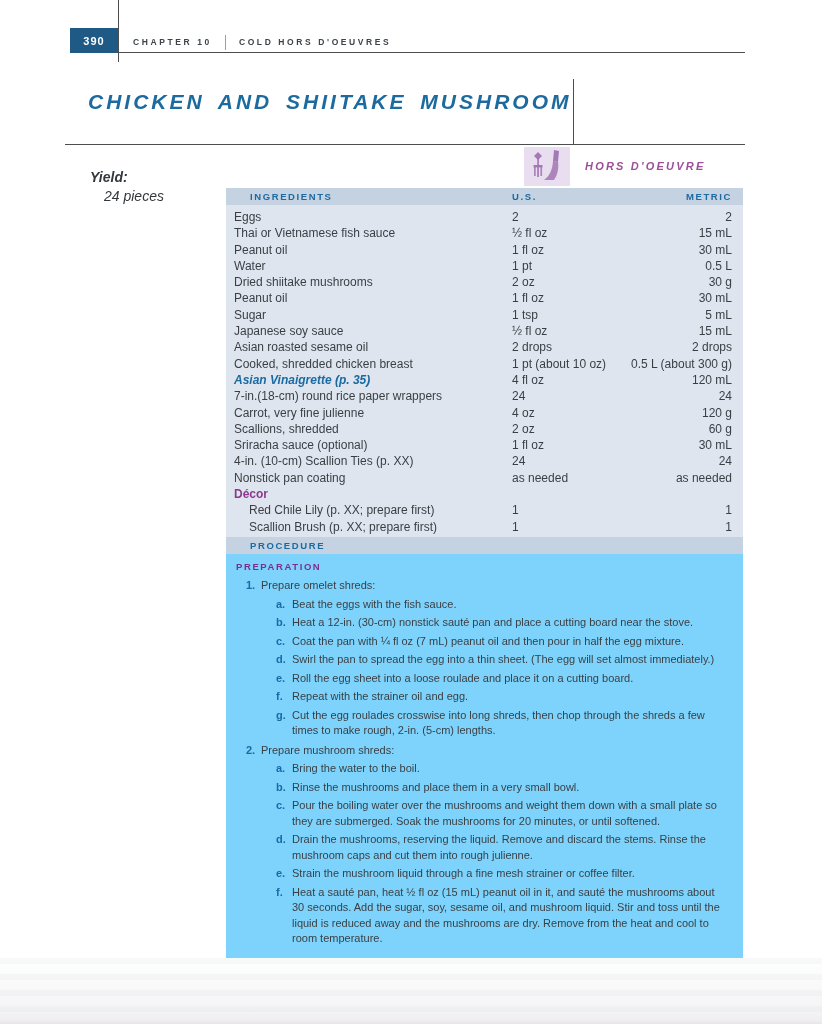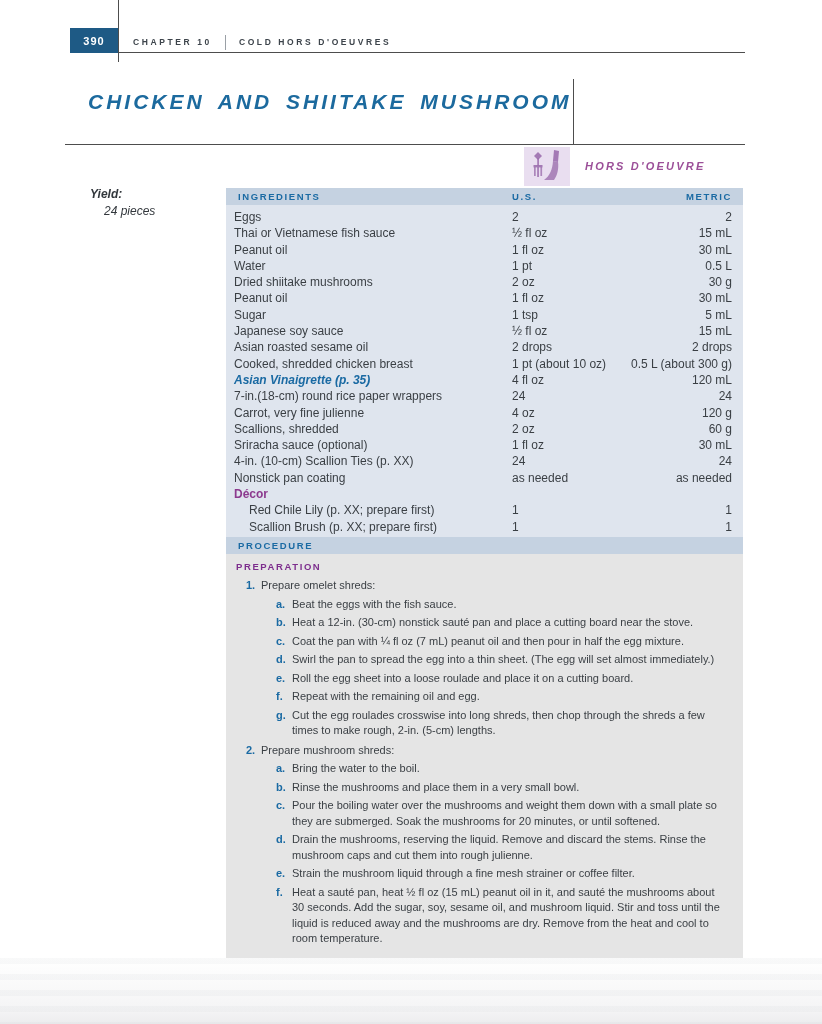--- a/index.html
+++ b/index.html
@@ -43,46 +43,46 @@
 
   
   .badge-icon-box { left: 524px; top: 147px; width: 46px; height: 39px; background: #e9def0; }
   .badge-label {
     left: 585px; top: 160px;
     font-size: 11px; font-weight: bold; font-style: italic;
     letter-spacing: 2.2px; color: #9b4f98; white-space: nowrap;
   }
 
   
-  .yield-block { left: 90px; top: 187px; font-size: 12px; color: #33383d; }
+  .yield-block { left: 90px; top: 169px; font-size: 14px; color: #33383d; }
   .yield-label { font-weight: bold; font-style: italic; }
   .yield-value { display: block; margin: 3px 0 0 14px; font-style: italic; }
 
   
   .ing-panel { left: 226px; top: 188px; width: 517px; }
   .tbl-band {
     height: 17px; background: #c5d2e1;
     display: flex; align-items: center; position: relative;
     color: #1a6aa3; font-size: 9.5px; font-weight: bold; letter-spacing: 1.6px;
   }
-  .band-ingredients { padding-left: 12px; }
+  .band-ingredients { padding-left: 24px; }
   .band-us { position: absolute; left: 286px; }
   .band-metric { position: absolute; right: 11px; }
   .ing-body { background: #dfe5ee; padding: 4px 0 5px 0; }
   .ing-row { position: relative; height: 16.3px; font-size: 12px; line-height: 16.3px; }
   .ing-name { display: inline-block; padding-left: 8px; white-space: nowrap; }
   .ing-row.indent .ing-name { padding-left: 23px; }
   .ing-row.ref .ing-name { color: #1a6aa3; font-weight: bold; font-style: italic; }
   .ing-row.subhead .ing-name { color: #8c3a8e; font-weight: bold; }
   .ing-us { position: absolute; left: 286px; top: 0; white-space: nowrap; }
   .ing-metric { position: absolute; right: 11px; top: 0; white-space: nowrap; }
 
   
   .proc-panel { left: 226px; top: 537px; width: 517px; }
-  .proc-body { background: #e5e5e5; padding: 7px 12px 16px 10px; }
+  .proc-body { background: #7dd3fc; padding: 7px 12px 16px 10px; }
   .prep-head {
     color: #7d2e8d; font-size: 9.5px; font-weight: bold; letter-spacing: 1.6px;
     margin-bottom: 6px;
   }
   .step { display: flex; margin: 4px 0 3px 10px; font-size: 11px; line-height: 15.5px; }
   .step-num { color: #1a6aa3; font-weight: bold; width: 15px; flex: 0 0 15px; }
   .step-text { flex: 1; }
   .substep { display: flex; margin: 3px 0 0 40px; font-size: 11px; line-height: 15.5px; }
   .sub-letter { color: #1a6aa3; font-weight: bold; width: 16px; flex: 0 0 16px; }
   .sub-text { flex: 1; padding-right: 2px; }
@@ -280,21 +280,21 @@
       <div class="substep">
         <span class="sub-letter">d.</span>
         <span class="sub-text">Swirl the pan to spread the egg into a thin sheet.  (The egg will set almost immediately.)</span>
       </div>
       <div class="substep">
         <span class="sub-letter">e.</span>
         <span class="sub-text">Roll the egg sheet into a loose roulade and place it on a cutting board.</span>
       </div>
       <div class="substep">
         <span class="sub-letter">f.</span>
-        <span class="sub-text">Repeat with the remaining oil and egg.</span>
+        <span class="sub-text">Repeat with the strainer oil and egg.</span>
       </div>
       <div class="substep">
         <span class="sub-letter">g.</span>
         <span class="sub-text">Cut the egg roulades crosswise into long shreds, then chop through the shreds a few times to make rough, 2-in. (5-cm) lengths.</span>
       </div>
 
       <div class="step">
         <span class="step-num">2.</span>
         <span class="step-text">Prepare mushroom shreds:</span>
       </div>

